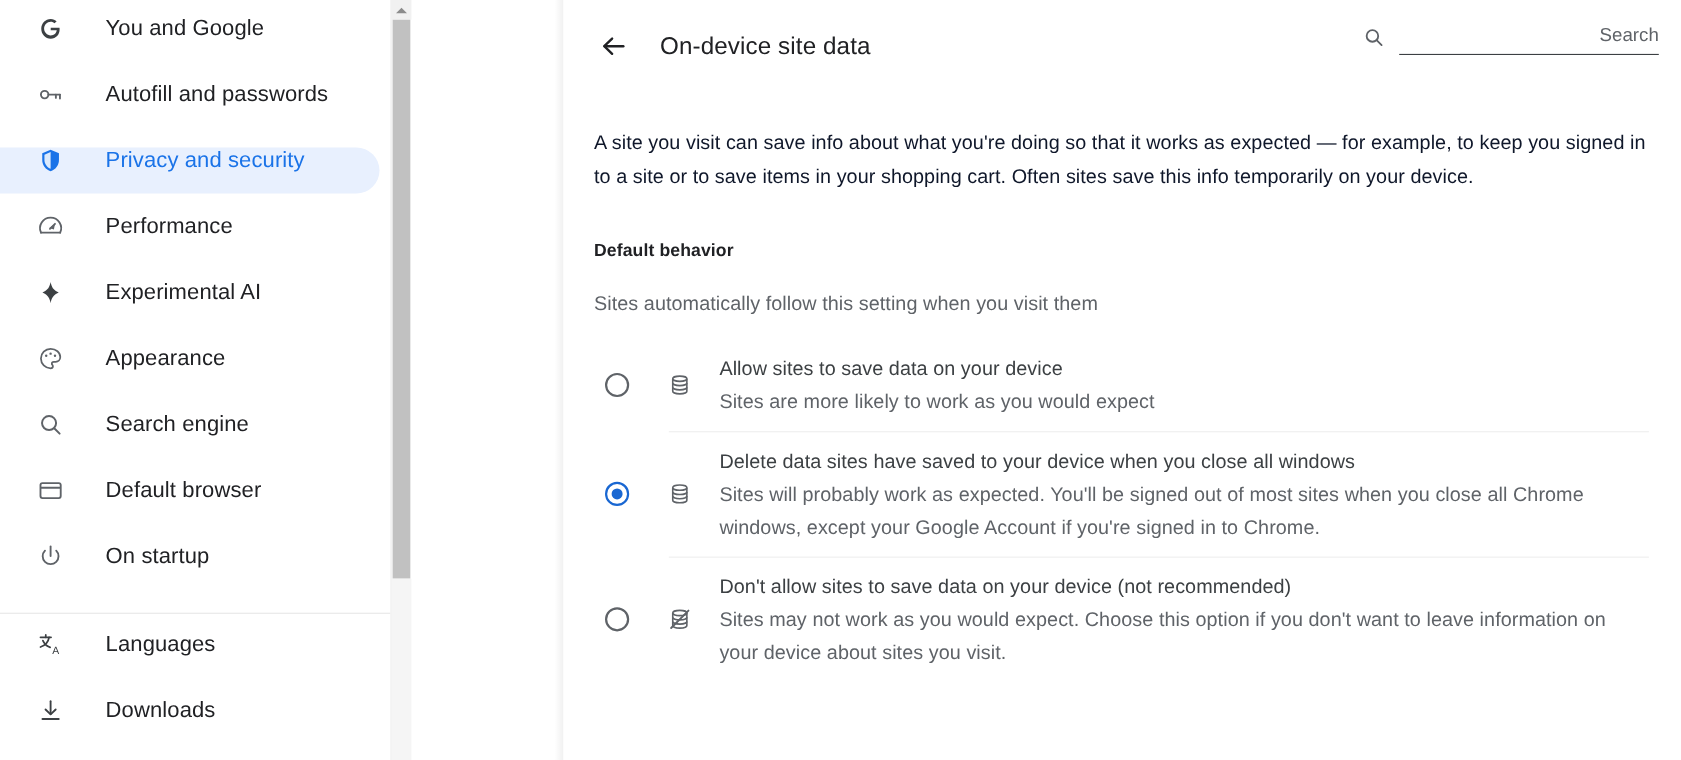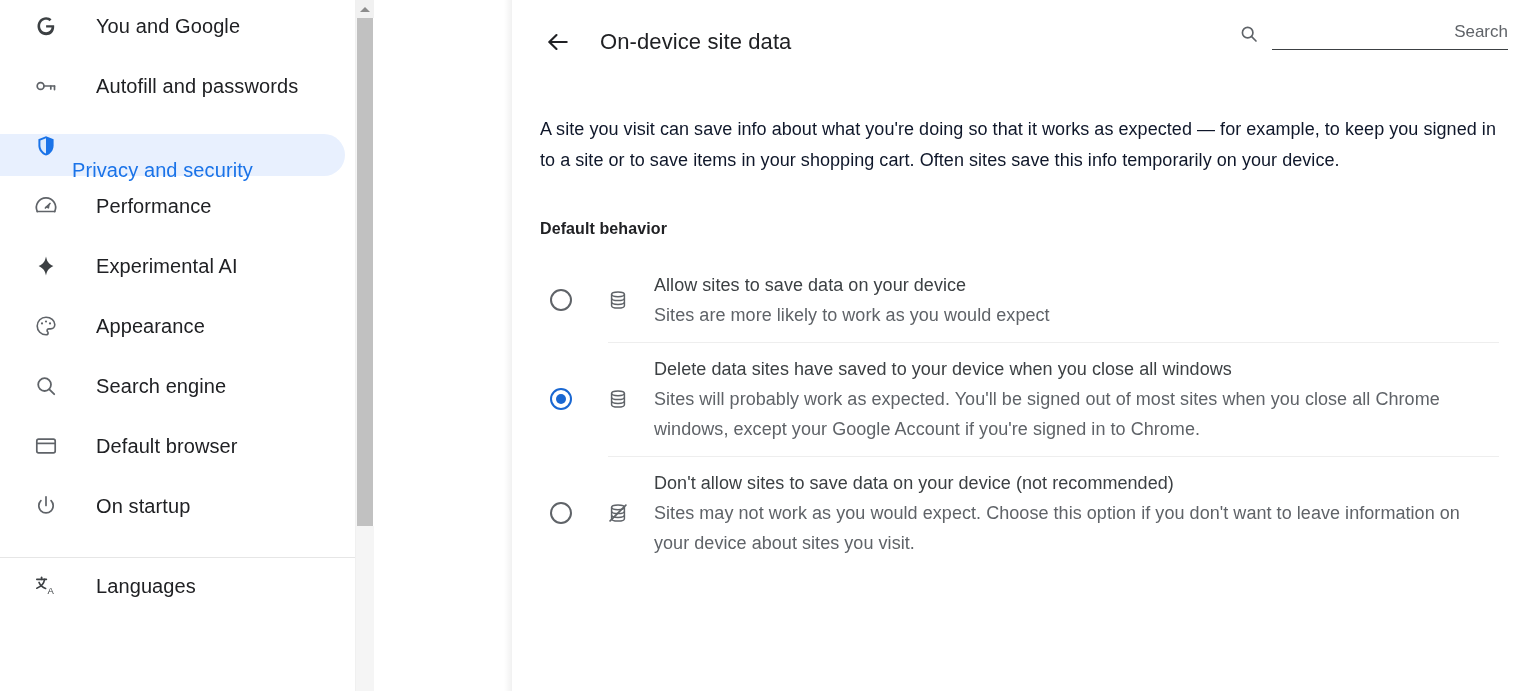--- a/index.html
+++ b/index.html
@@ -60,21 +60,20 @@
     margin-left: 38px;
     font-size: 20px;
     line-height: 24px;
     color: #202124;
     letter-spacing: 0.1px;
     white-space: nowrap;
   }
   .nav-item.selected {
     background: #e8f0fe;
     width: 345px;
-    flex-direction: column;
   }
   .nav-item.selected .nav-icon { color: #1a73e8; }
   .nav-item.selected .nav-label { color: #1a73e8; }
 
   
   #sidebar-scrollbar {
     position: absolute;
     top: 0; left: 355px;
     width: 18px;
     height: 691px;
@@ -398,20 +397,30 @@
             <line x1="2.8" y1="5.4" x2="12.4" y2="5.4" stroke-linecap="round"></line>
             <line x1="7.6" y1="3.2" x2="7.6" y2="5.4" stroke-linecap="round"></line>
             <path d="M10.6 5.4c-.7 4.3-3.6 7.4-7.8 8.8" stroke-linecap="round"></path>
             <path d="M5 8.4c1.4 3.2 3.8 5.2 6.6 6.1" stroke-linecap="round"></path>
             <text x="13.6" y="20.4" font-family="Liberation Sans, sans-serif" font-size="9.5" fill="#3c4043" stroke="none">A</text>
           </svg>
         </span>
         <span class="nav-label">Languages</span>
       </div>
 
+      <div class="nav-item">
+        <span class="nav-icon">
+          <svg width="24" height="24" viewBox="0 0 24 24" fill="none" stroke="#3c4043" stroke-width="1.7">
+            <line x1="12" y1="3.4" x2="12" y2="15.2" stroke-linecap="round"></line>
+            <polyline points="7.4,11 12,15.4 16.6,11" stroke-linecap="round" stroke-linejoin="round"></polyline>
+            <line x1="4.6" y1="19.6" x2="19.4" y2="19.6" stroke-linecap="round"></line>
+          </svg>
+        </span>
+        <span class="nav-label">Downloads</span>
+      </div>
 
     </div>
 
     <div id="sidebar-scrollbar">
       <div id="scroll-up-arrow"></div>
       <div id="scroll-thumb"></div>
       <div id="scroll-track-rest"></div>
     </div>
   </div>
 
@@ -438,20 +447,21 @@
         </span>
         <input id="search-input" type="text" placeholder="Search" style="">
       </div>
     </div>
 
     <div id="main-body">
 
       <p class="intro-text">A site you visit can save info about what you're doing so that it works as expected — for example, to keep you signed in to a site or to save items in your shopping cart. Often sites save this info temporarily on your device.</p>
 
       <h2 class="section-title">Default behavior</h2>
+      <p class="section-sub">Sites automatically follow this setting when you visit them</p>
 
       <div id="radio-group">
 
         <div class="radio-row">
           <span class="radio-control"></span>
           <span class="opt-icon">
             <svg width="22" height="22" viewBox="0 0 24 24" fill="none" stroke="#5f6368" stroke-width="1.6">
               <ellipse cx="12" cy="5.8" rx="7" ry="2.6"></ellipse>
               <path d="M5 5.8v12.4c0 1.45 3.13 2.6 7 2.6s7-1.15 7-2.6V5.8"></path>
               <path d="M5 10c0 1.45 3.13 2.6 7 2.6s7-1.15 7-2.6"></path>

